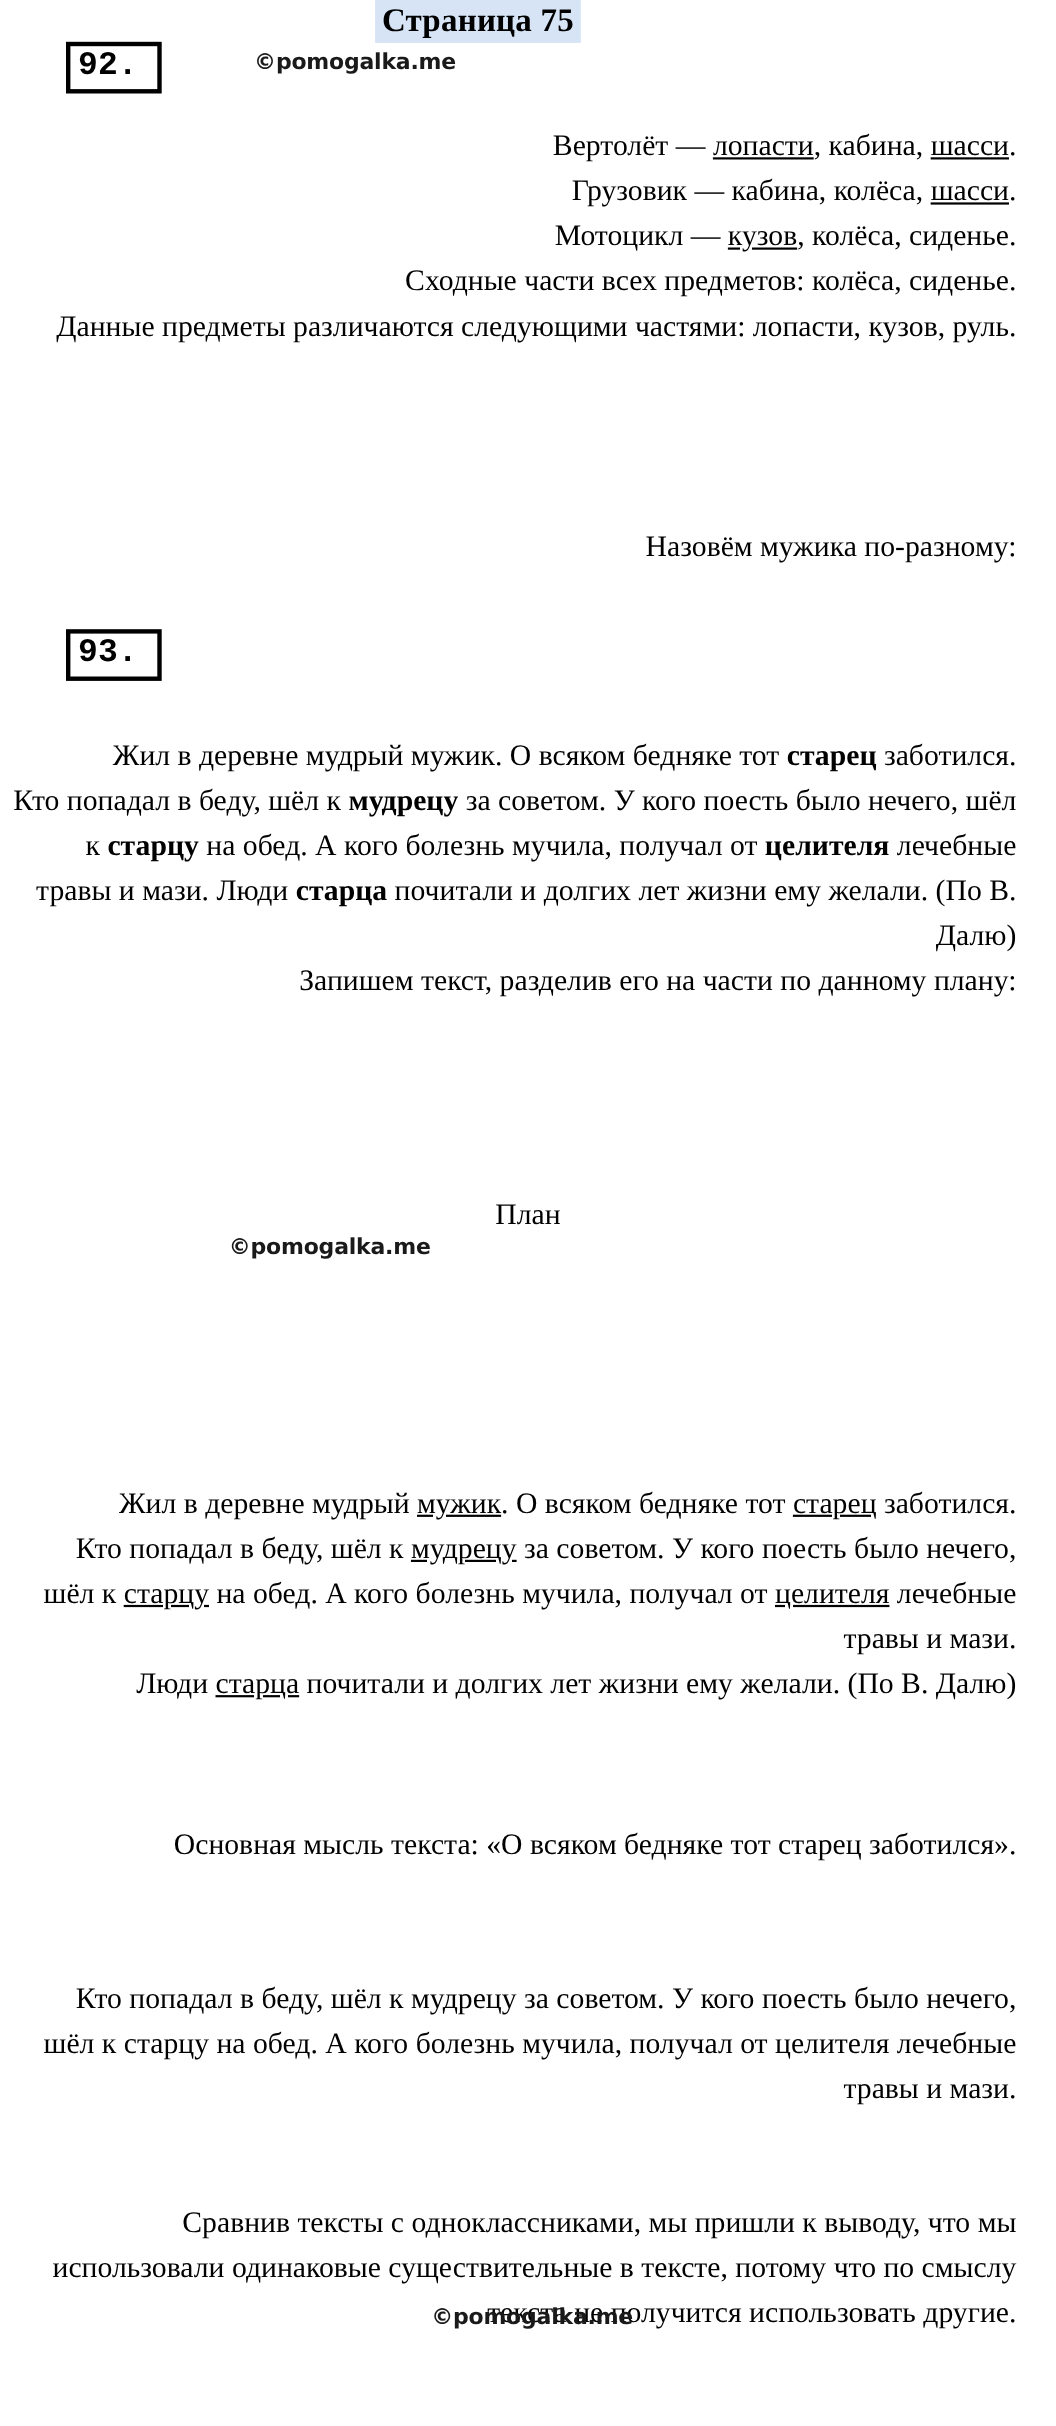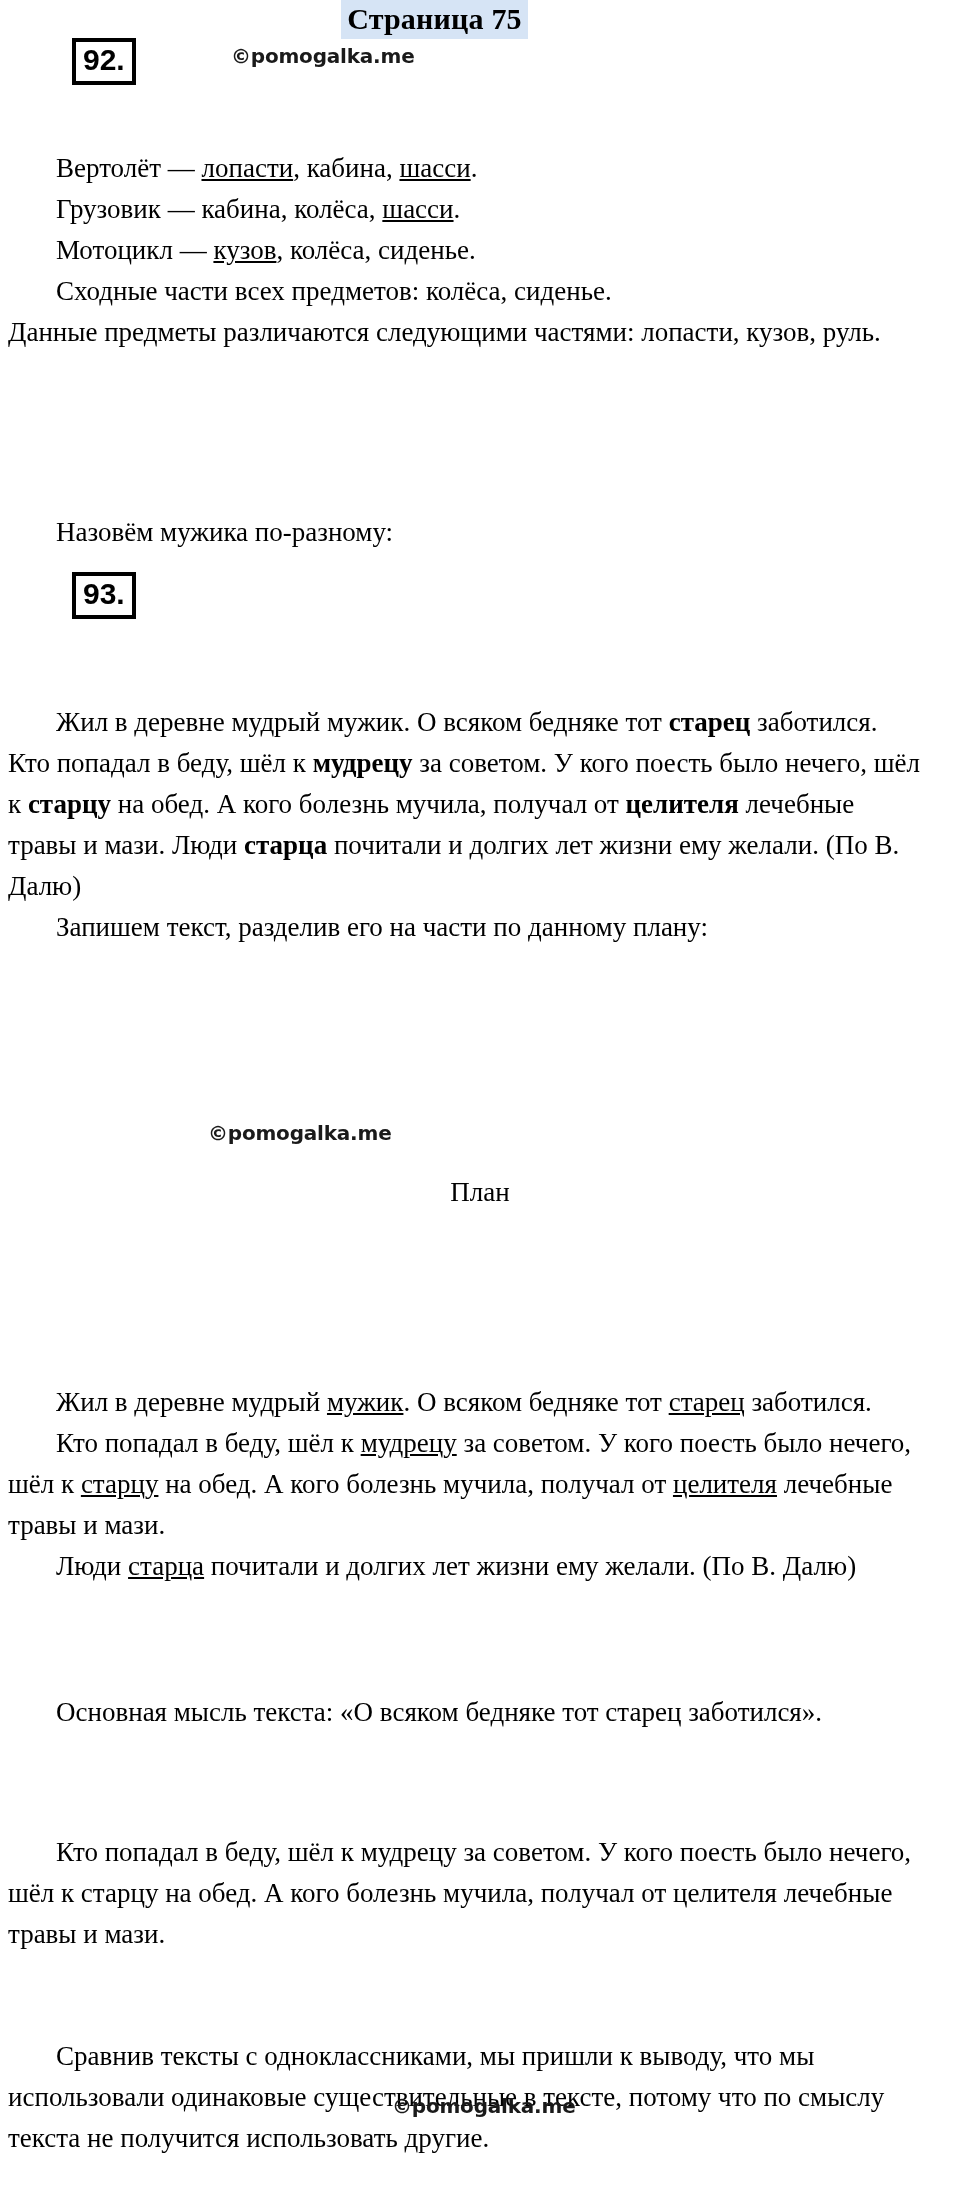--- a/index.html
+++ b/index.html
@@ -34,25 +34,24 @@
     letter-spacing: 0.2px;
   }
 
   
   .ex-box {
     position: absolute;
     border: 4px solid #000000;
     background: #ffffff;
     font-size: 30px;
     font-weight: bold;
-    font-family: Liberation Sans, sans-serif;
+    font-family: Liberation Mono, monospace;
     line-height: 1;
-    padding: 3px 7px 6px 7px;
+    padding: 3px 18px 6px 7px;
     text-align: left;
-    margin-left: 12px;
   }
   #ex-box-92 { left: 60px; top: 38px; }
   #ex-box-93 { left: 60px; top: 572px; }
 
   
   .watermark {
     position: absolute;
     font-family: "DejaVu Sans", "Liberation Sans", sans-serif;
     font-size: 20px;
     font-weight: bold;
@@ -65,22 +64,21 @@
   #watermark-3 { left: 392px; top: 2094px; }
 
   
   .text-block {
     position: absolute;
     left: 0px;
     width: 932px;
     padding: 0 8px 0 8px;
     font-size: 27px;
     line-height: 41px;
-    text-align: left;
-    margin-top: 36px;
+    text-align: right;
   }
   .text-block p {
     margin: 0;
     text-indent: 48px;
   }
   .text-block p.no-indent { text-indent: 0; }
 
   u { text-decoration: underline; text-underline-offset: 2px; }
   b { font-weight: bold; }
 
@@ -89,21 +87,21 @@
     width: 960px;
     text-align: center;
     font-size: 27px;
     line-height: 41px;
     left: 0;
   }
 
   #block-92 { top: 112px; }
   #block-93-intro { top: 476px; }
   #block-93-body { top: 666px; }
-  #plan-heading { top: 1172px; text-align: center; }
+  #plan-heading { top: 1084px; text-align: center; }
   #block-plan-items { top: 1182px; }
   #block-93-parts { top: 1346px; }
   #block-93-main-idea { top: 1656px; }
   #block-93-examples { top: 1796px; }
   #block-93-conclusion { top: 2000px; }
 </style>
 </head>
 <body>
 
 <div class="page">

